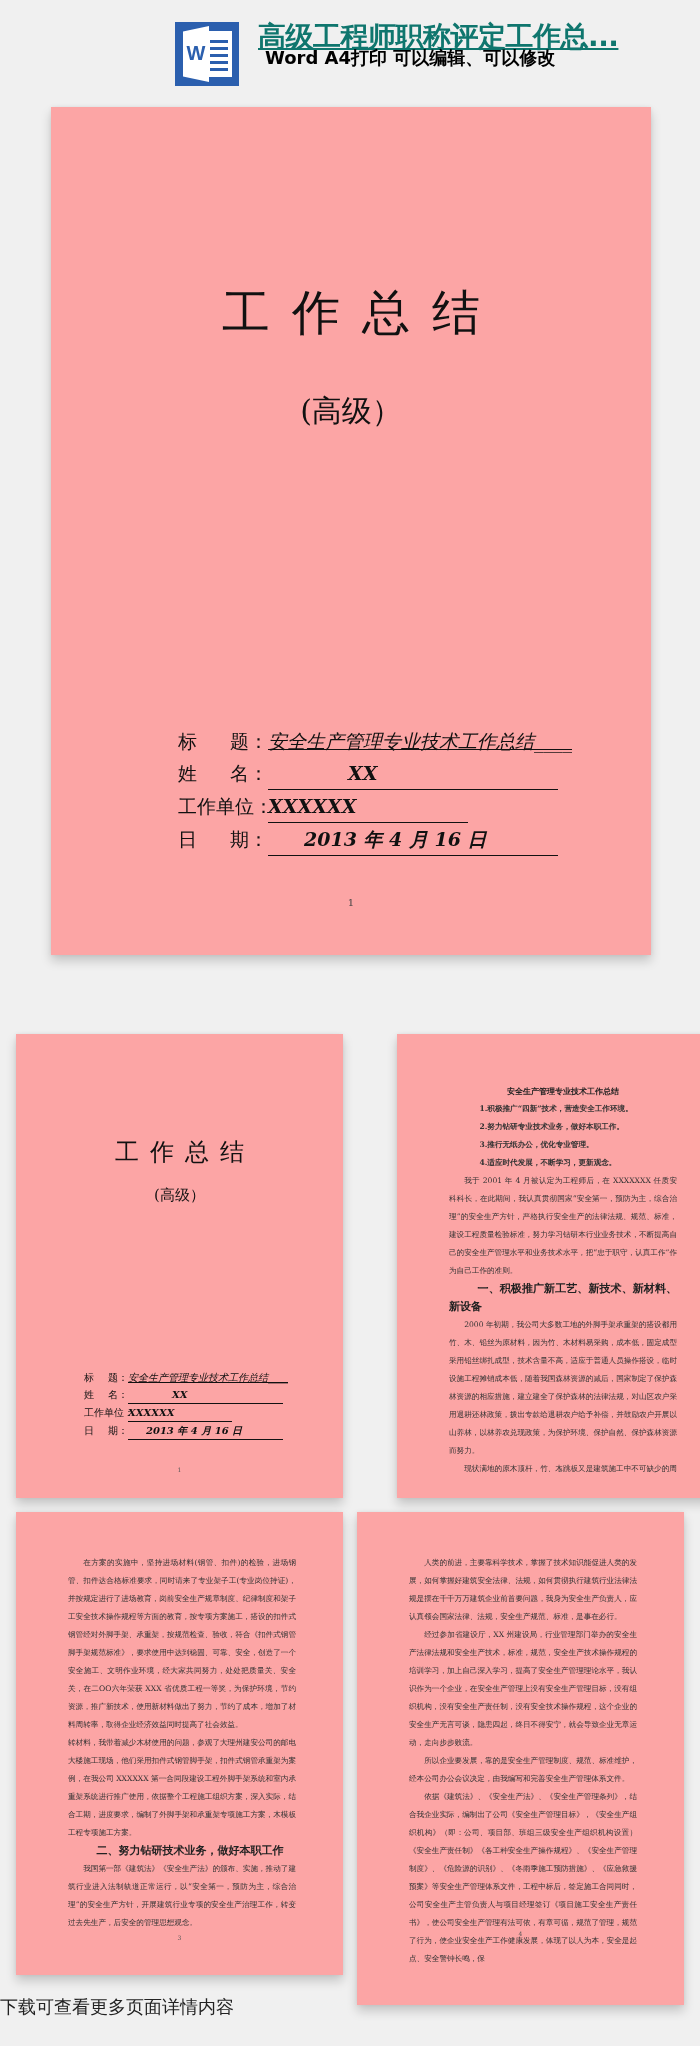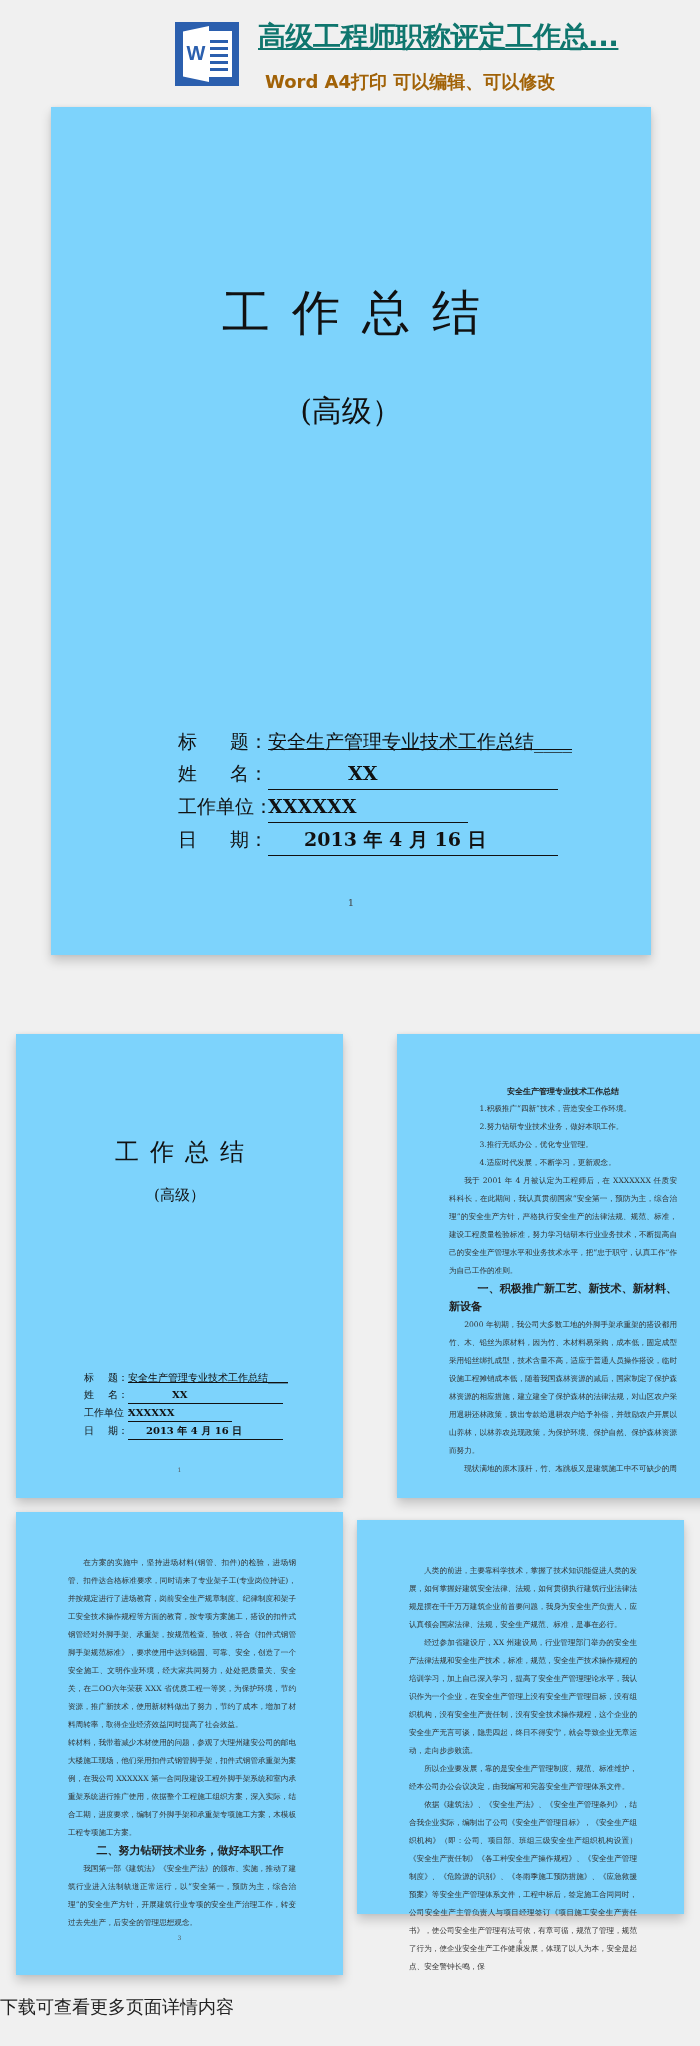--- a/index.html
+++ b/index.html
@@ -9,54 +9,54 @@
   
   .header { position: absolute; left: 0; top: 0; width: 700px; height: 100px; background: #f0f0f0; }
   .word-icon { position: absolute; left: 175px; top: 22px; width: 64px; height: 64px; background: #2b5fae; }
   .word-icon .doc { position: absolute; left: 27px; top: 9px; width: 30px; height: 46px; background: #fff; }
   .word-icon .doc .ln { position: absolute; left: 8px; width: 18px; height: 3px; background: #2b5fae; }
   .word-icon .cover { position: absolute; left: 8px; top: 4px; width: 26px; height: 56px; background: #fff;
     clip-path: polygon(0 10%, 100% 0, 100% 100%, 0 90%); }
   .word-icon .w { position: absolute; left: 10px; top: 20px; width: 22px; font: bold 20px "Liberation Sans", sans-serif;
     color: #2b5fae; text-align: center; }
   .h-title { position: absolute; left: 258px; top: 18px; font: bold 28px "DejaVu Sans", sans-serif; color: #0f766e; letter-spacing: -0.5px; white-space: nowrap; text-decoration: underline; }
-  .h-sub { position: absolute; left: 265px; top: 70px; font: bold 18px "DejaVu Sans", sans-serif; color: #a16207; white-space: nowrap; }
+  .h-sub { position: absolute; left: 265px; top: 46px; font: bold 18px "DejaVu Sans", sans-serif; color: #000000; white-space: nowrap; }
 
   
-  .page { position: absolute; background: #7dd3fc; box-shadow: 0 6px 10px rgba(0,0,0,0.18), 0 0 4px rgba(0,0,0,0.06); }
+  .page { position: absolute; background: #fca5a5; box-shadow: 0 6px 10px rgba(0,0,0,0.18), 0 0 4px rgba(0,0,0,0.06); }
   .big { left: 51px; top: 107px; width: 600px; height: 848px; }
   .big .title { position: absolute; left: 0; width: 100%; top: 174px; text-align: center; font-size: 48px; letter-spacing: 22px; padding-left: 22px; }
   .big .subtitle { position: absolute; left: 0; width: 100%; top: 284px; text-align: center; font-size: 30px; }
   .big .info { position: absolute; left: 127px; top: 618px; font-size: 19px; line-height: 32px; }
   .info-row { display: flex; white-space: nowrap; }
   .info-row .lbl { width: 90px; display: flex; justify-content: space-between; }
-  .info-row .val { border-bottom: 1.5px solid #111; text-decoration: none; }
+  .info-row .val { border-bottom: 1.5px solid #111; text-decoration: none; font-style: italic; }
   .big .info-row .val { width: 290px; }
   .big .info-row.unit .val { width: 200px; font-weight: bold; }
   .big .pno { position: absolute; left: 0; width: 100%; top: 790px; text-align: center; font-size: 10px; color: #444; }
 
   
   .small { width: 327px; }
   .p1 { left: 16px; top: 1034px; height: 464px; }
   .p2 { left: 357px; top: 1034px; height: 464px; margin-left: 40px; }
   .p3 { left: 16px; top: 1512px; height: 463px; }
-  .p4 { left: 357px; top: 1512px; height: 394px; margin-top: 8px; }
+  .p4 { left: 357px; top: 1512px; height: 493px; }
 
   .p1 .title { position: absolute; left: 0; width: 100%; top: 102px; text-align: center; font-size: 24px; letter-spacing: 11px; padding-left: 11px; }
   .p1 .subtitle { position: absolute; left: 0; width: 100%; top: 152px; text-align: center; font-size: 15px; }
   .p1 .info { position: absolute; left: 68px; top: 335px; font-size: 10px; line-height: 17px; }
   .p1 .info-row .lbl { width: 44px; }
   .p1 .info-row .val { width: 155px; }
   .p1 .info-row.unit .val { width: 104px; font-weight: bold; }
   .spno { position: absolute; left: 0; width: 100%; text-align: center; font-size: 6px; color: #555; }
 
   .body-text { position: absolute; left: 52px; width: 228px; font-size: 7.6px; line-height: 18px; color: #333; text-align: justify; }
   .body-text p { text-indent: 2em; }
   .body-text .doc-title { text-align: center; text-indent: 0; font-weight: bold; font-size: 8px; color: #222; }
-  .body-text .item { text-indent: 0; padding-left: 4em; }
+  .body-text .item { text-indent: 0; padding-left: 4em; font-weight: bold; }
   .body-text .sec { font-weight: bold; font-size: 11px; color: #222; text-indent: 2.6em; }
 
   .footer { position: absolute; left: 0; top: 1995px; width: 700px; text-align: left; font: 18px "DejaVu Sans", sans-serif; color: #222; }
   .bold-x { font-weight: bold; }
 </style>
 </head>
 <body>
 
 <div class="header">
   <div class="word-icon">

